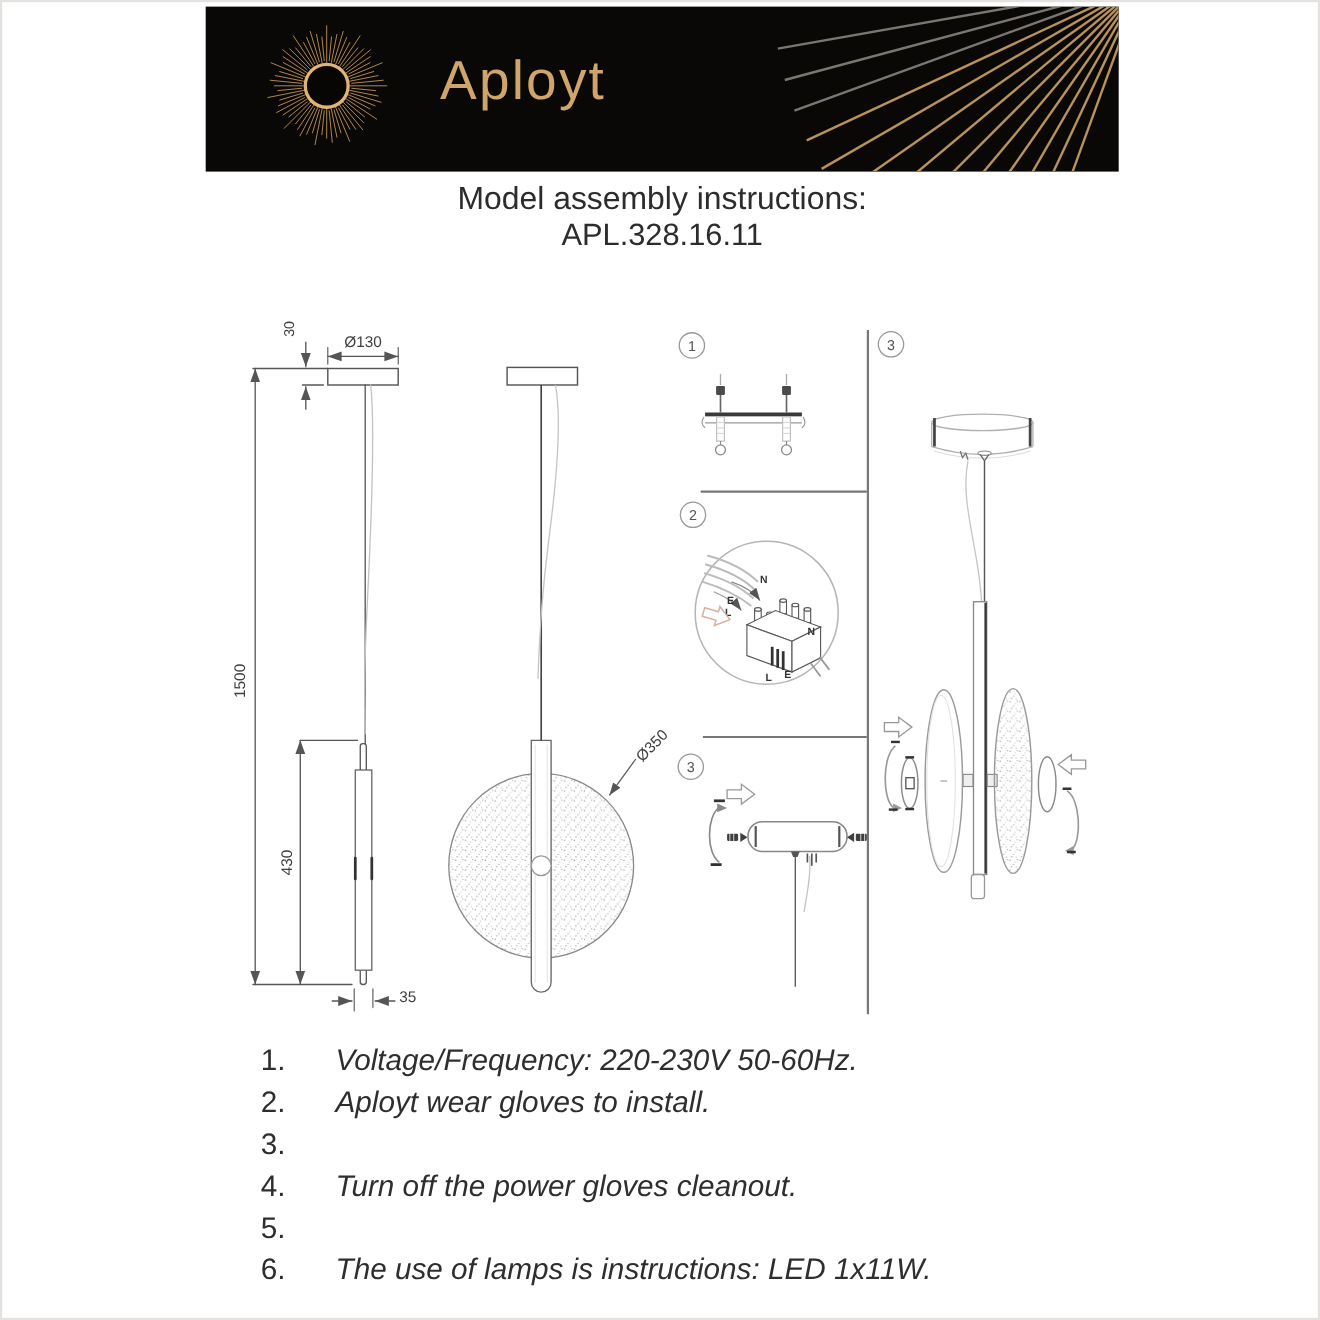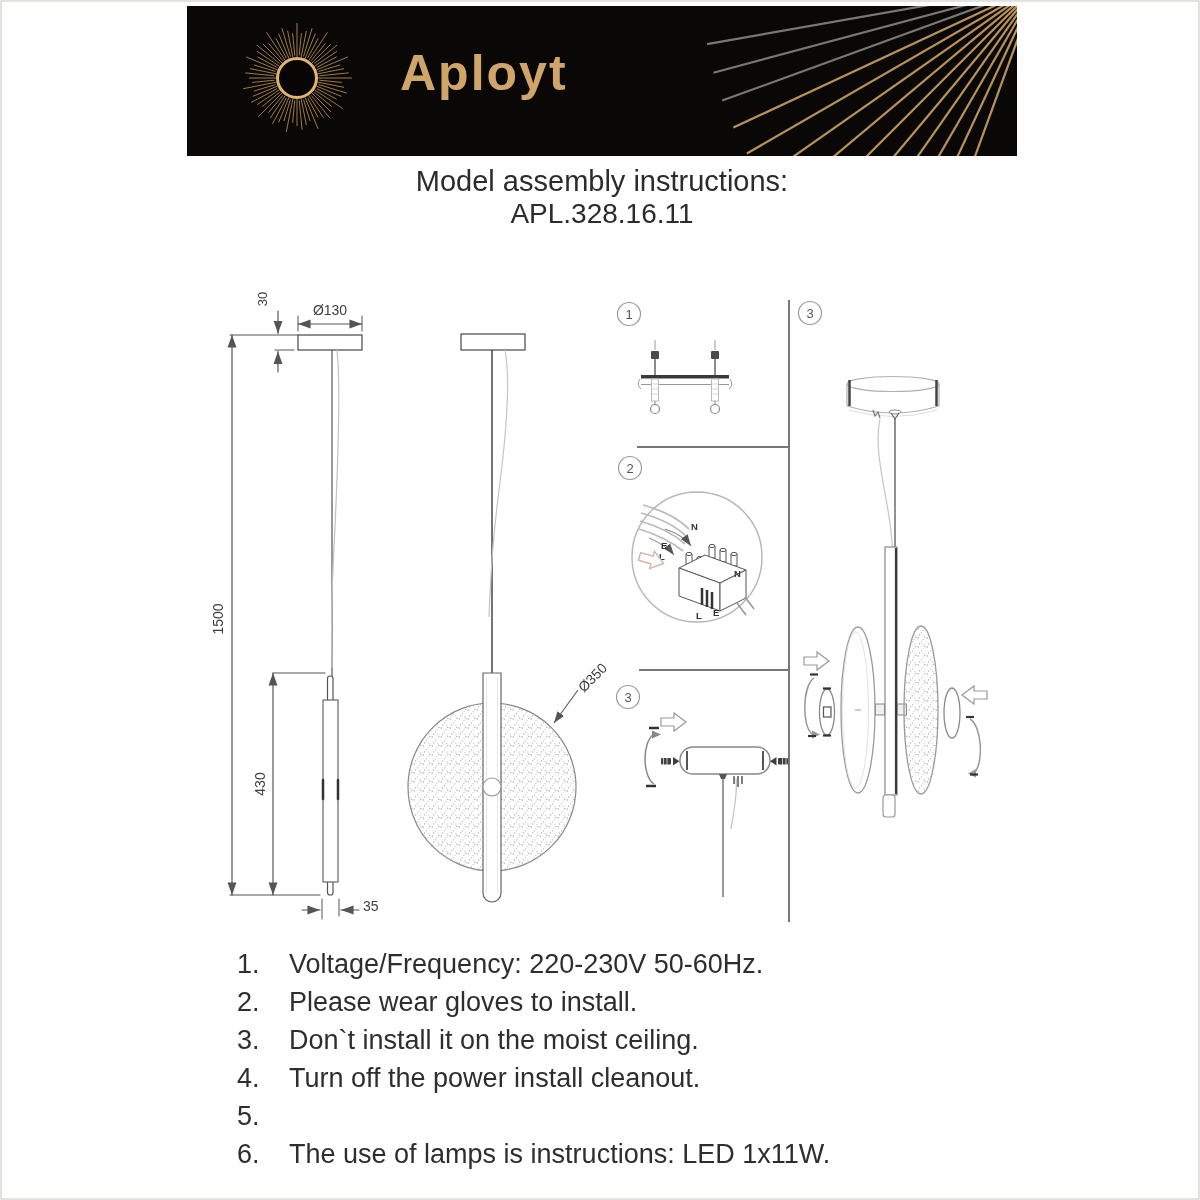--- a/index.html
+++ b/index.html
@@ -1,29 +1,29 @@
 <!DOCTYPE html>
 <html><head>
 <meta charset="utf-8">
 <style>
   html,body{margin:0;padding:0;background:#fff;}
   .page{position:relative;width:1200px;height:1200px;background:#ffffff;overflow:hidden;
         font-family:"Liberation Sans",sans-serif;border:2px solid #e3e2df;box-sizing:border-box;}
   .banner{position:absolute;left:185px;top:4px;width:830px;height:150px;background:#0a0807;overflow:hidden;}
   .banner svg{position:absolute;left:0;top:0;}
   .brand-text{position:absolute;left:213px;top:38px;font-size:50px;color:#cfa569;
-              letter-spacing:2px;font-weight:700;}
+              letter-spacing:2px;font-weight:400;}
   .title-block{position:absolute;left:0;top:163px;width:1200px;text-align:center;color:#2c2c2c;}
   .title-line1{font-size:29px;line-height:33px;}
   .title-line2{font-size:28px;line-height:32px;}
   .drawing-svg{position:absolute;left:195px;top:265px;}
   .footer-list{position:absolute;left:235px;top:947px;width:860px;}
   .footer-row{display:flex;align-items:baseline;margin-bottom:7px;color:#2e2e2e;}
   .footer-num{width:44px;text-align:left;font-size:27px;flex:0 0 44px;}
-  .footer-text{font-size:27px;margin-left:8px;white-space:nowrap;}
+  .footer-text{font-size:27px;margin-left:24px;white-space:nowrap;font-style:italic;}
   text{font-family:"Liberation Sans",sans-serif;}
 </style>
 </head>
 <body>
 
 <div class="page">
 
   <div class="banner">
     <svg width="830" height="150" viewBox="0 0 830 150">
       <g id="logo-rays">
@@ -350,29 +350,28 @@
     </g>
   </svg>
 
   <div class="footer-list">
     <div class="footer-row">
       <span class="footer-num">1.</span>
       <span class="footer-text">Voltage/Frequency: 220-230V 50-60Hz.</span>
     </div>
     <div class="footer-row">
       <span class="footer-num">2.</span>
-      <span class="footer-text">Please wear gloves to install.</span>
+      <span class="footer-text">Aployt wear gloves to install.</span>
     </div>
     <div class="footer-row">
       <span class="footer-num">3.</span>
-      <span class="footer-text">Don`t install it on the moist ceiling.</span>
     </div>
     <div class="footer-row">
       <span class="footer-num">4.</span>
-      <span class="footer-text">Turn off the power install cleanout.</span>
+      <span class="footer-text">Turn off the power gloves cleanout.</span>
     </div>
     <div class="footer-row">
       <span class="footer-num">5.</span>
     </div>
     <div class="footer-row">
       <span class="footer-num">6.</span>
       <span class="footer-text">The use of lamps is instructions: LED 1x11W.</span>
     </div>
   </div>
 

